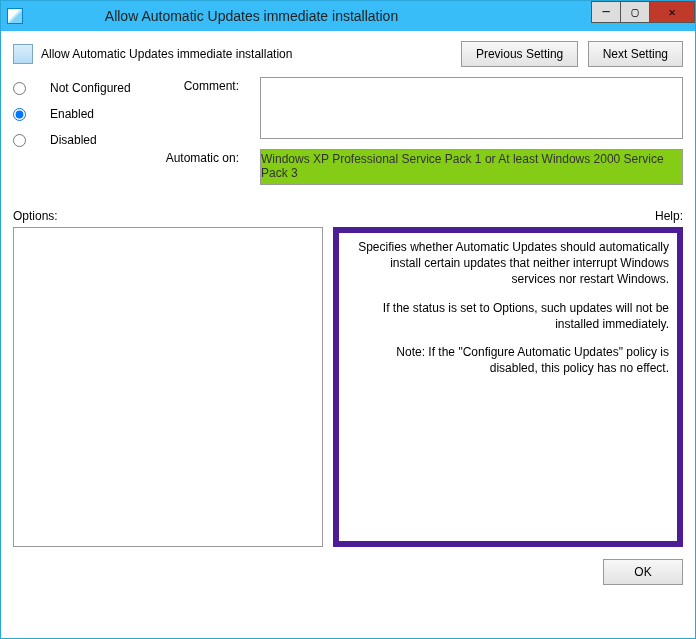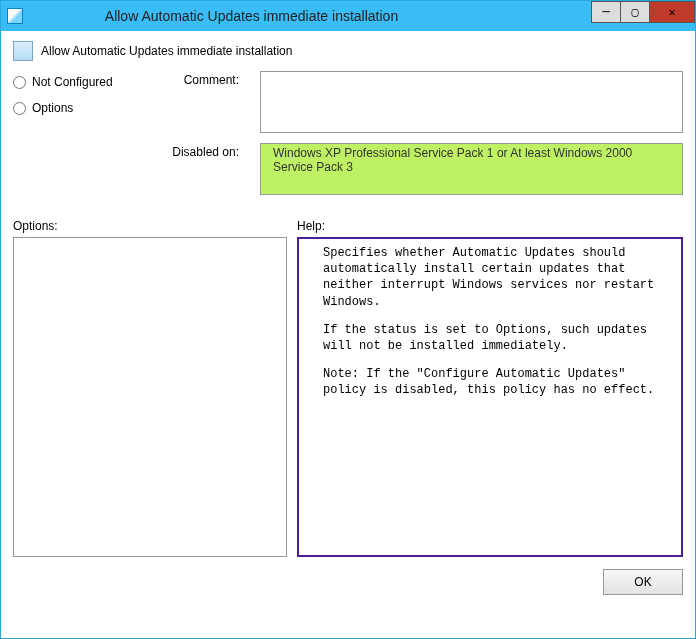--- a/index.html
+++ b/index.html
@@ -67,55 +67,54 @@
     cursor:pointer;
     margin-left:6px;
     min-width:80px;
   }
   .config-area {
     display:flex;
     gap: 14px;
     margin-top: 6px;
   }
   .radio-col { width: 130px; padding-top:4px;}
-  .radio-row { display:flex; align-items:center; gap:6px; margin-bottom:12px; cursor:pointer;}
+  .radio-row { display:flex; align-items:center; gap:24px; margin-bottom:12px; cursor:pointer;}
   .radio-row input { margin:0; }
   .fields-col { flex:1; }
   .field-row { display:flex; align-items:flex-start; margin-bottom:10px;gap:13px; }
   .field-label { width:90px; text-align:right; padding-right:8px; padding-top:2px;}
   .comment-box {
     flex:1; height:62px;
     border:1px solid #999; background:#fff; resize:none;
     font-family:inherit; font-size:12px; padding:2px 4px;
     overflow-y:scroll;
   }
   .supported-box {
-    flex:1; height:52px;
-    border:1px solid #999; background:#bef264;
-    font-family:inherit; font-size:12px; padding:2px 12px;
+    flex:1; height:36px;
+    border:1px solid #999; background:#84cc16;
+    font-family:inherit; font-size:12px; padding:2px 0;
     overflow-y:scroll; color:#333;
   }
   .panes {
     display:flex; gap:10px; margin-top:14px;
   }
   .pane-col { display:flex; flex-direction:column; }
-  .pane-col.left { width: 274px; }
-  .pane-col.right { flex:1; }
+  .pane-col.left { width: 310px; }
+  .pane-col.right { flex:1;text-align:right; }
   .pane-label { margin-bottom:4px; }
   .options-box {
     flex:1; min-height:320px; height:320px;
     border:1px solid #999; background:#fff;
     padding:4px; overflow:auto;
   }
   .help-box {
     flex:1; min-height:320px; height:320px;
-    border:2px solid #4c1d95; background:#fff;
-    padding:6px 24px; overflow-y:scroll;
+    border:6px solid #4c1d95; background:#fff;
+    padding:6px 8px; overflow-y:scroll;
     line-height:1.35;
-    font-family:Liberation Mono, monospace;
   }
   .help-box p { margin:0 0 12px 0; }
   .footer {
     display:flex; justify-content:flex-end;
     margin-top:12px;
   }
 </style>
 </head>
 <body>
 
@@ -128,41 +127,49 @@
     <div class="winbtn close">✕</div>
   </div>
 </div>
 
 <div class="content">
   <div class="header-row">
     <div class="header-left">
       <div class="policy-icon"></div>
       <span>Allow Automatic Updates immediate installation</span>
     </div>
+    <div class="nav-buttons">
+      <button>Previous Setting</button>
+      <button>Next Setting</button>
+    </div>
   </div>
 
   <div class="config-area">
     <div class="radio-col">
       <label class="radio-row">
         <input type="radio" name="state" style="">
         <span>Not Configured</span>
       </label>
       <label class="radio-row">
+        <input type="radio" name="state" checked="" style="">
+        <span>Enabled</span>
+      </label>
+      <label class="radio-row">
         <input type="radio" name="state" style="">
-        <span>Options</span>
+        <span>Disabled</span>
       </label>
     </div>
 
     <div class="fields-col">
       <div class="field-row">
         <div class="field-label">Comment:</div>
         <textarea class="comment-box" value="" style=""></textarea>
       </div>
       <div class="field-row">
-        <div class="field-label">Disabled on:</div>
+        <div class="field-label">Automatic on:</div>
         <div class="supported-box"><span>Windows XP Professional Service Pack 1 or At least Windows 2000 Service Pack 3</span></div>
       </div>
     </div>
   </div>
 
   <div class="panes">
     <div class="pane-col left">
       <div class="pane-label">Options:</div>
       <div class="options-box"></div>
     </div>

